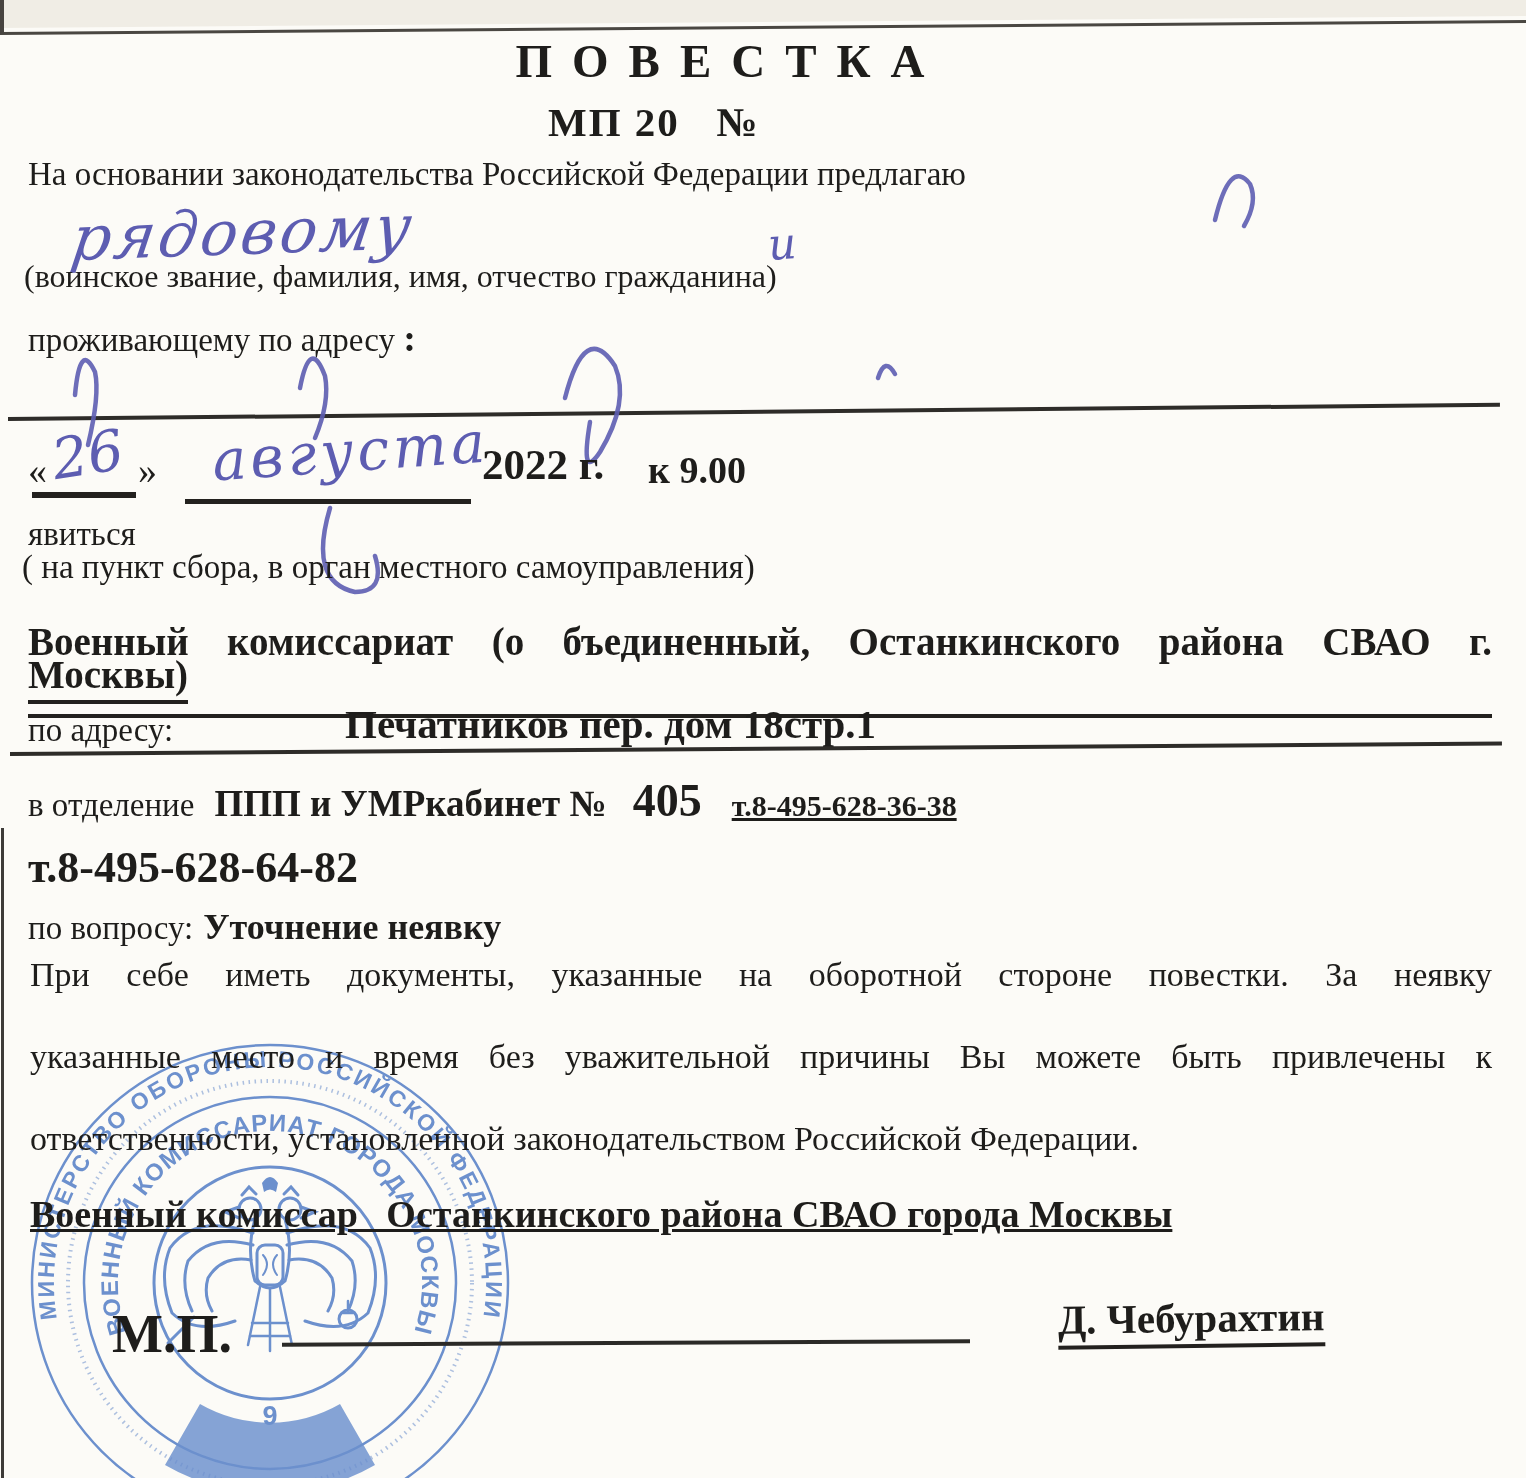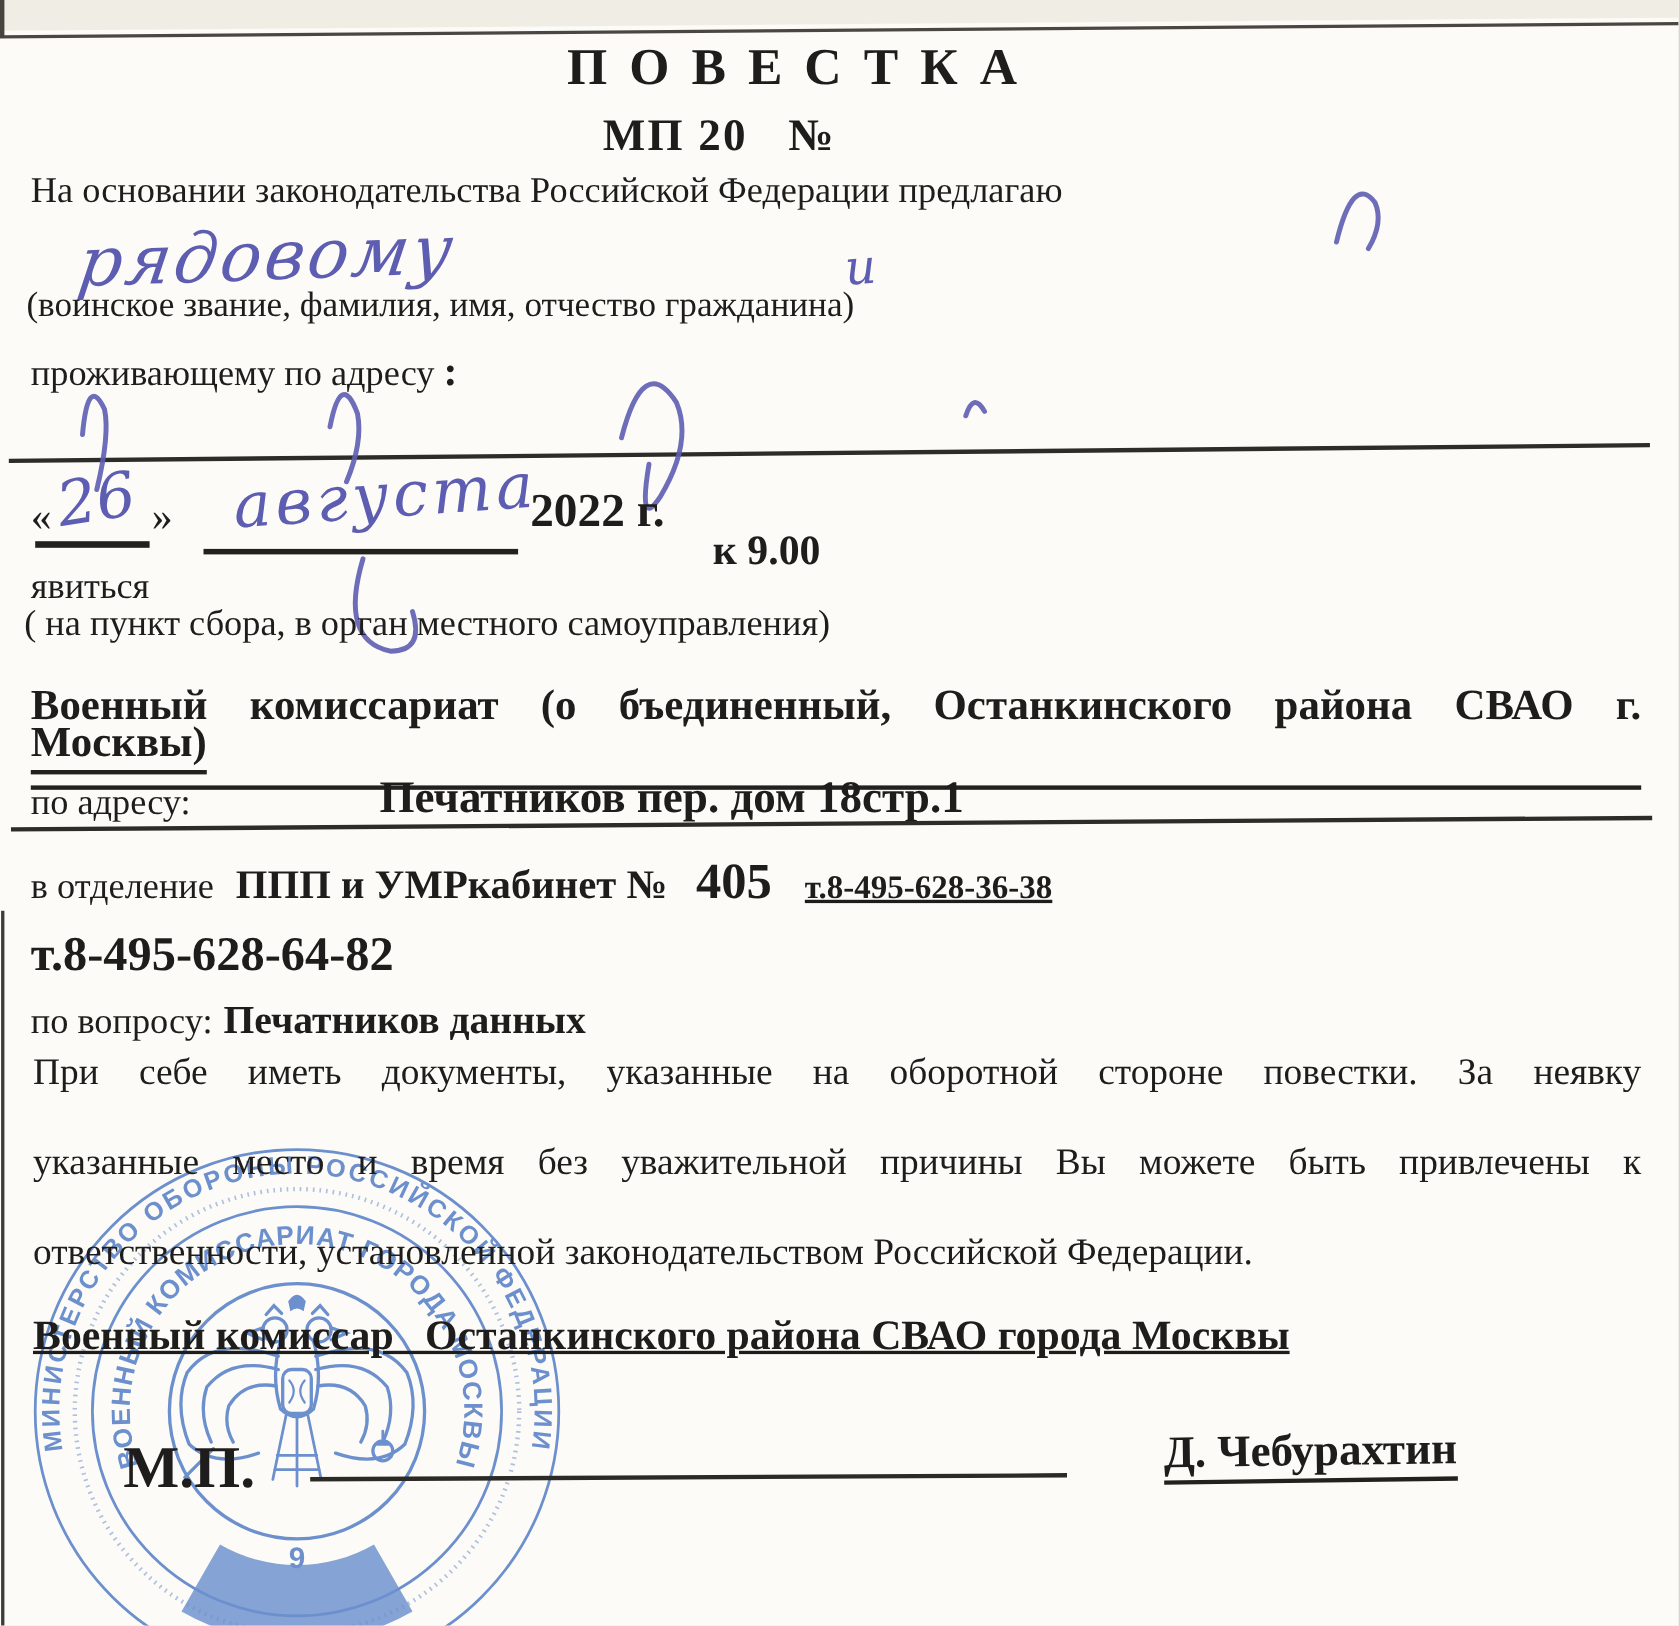--- a/index.html
+++ b/index.html
@@ -34,21 +34,21 @@
   .residence b{font-size:38px;letter-spacing:1px;}
   .rule{background:#2e2c29;z-index:2;}
   .rule1{left:8px;top:417px;width:1492px;height:3.5px;transform:rotate(-0.55deg);transform-origin:left center;}
   .rule2{left:10px;top:752px;width:1492px;height:3.5px;transform:rotate(-0.4deg);transform-origin:left center;}
   
   .q-open{left:28px;top:448px;font-size:38px;}
   .q-close{left:138px;top:448px;font-size:38px;}
   .u-day{left:32px;top:492px;width:104px;height:6px;background:#23211e;z-index:2;}
   .u-month{left:185px;top:499px;width:286px;height:4.5px;background:#23211e;z-index:2;}
   .year{left:482px;top:440px;font-size:43px;font-weight:700;}
-  .time{left:648px;top:448px;font-size:38px;font-weight:700;margin-top:31px;}
+  .time{left:648px;top:448px;font-size:38px;font-weight:700;}
   .appear{left:28px;top:516px;font-size:33px;}
   .caption2{left:22px;top:549px;font-size:33px;}
   .venue1{left:28px;top:592px;width:1464px;font-size:39px;font-weight:700;text-align:justify;padding-bottom:5px;border-bottom:4.5px solid #23211e;margin-top:27px;}
   .venue1::after{content:"";display:inline-block;width:100%;height:0;}
   .venue2{left:28px;top:652px;font-size:39px;font-weight:700;border-bottom:4.5px solid #23211e;padding-bottom:3px;display:inline-block;}
   .addr-label{left:28px;top:712px;font-size:33px;}
   .addr-value{left:345px;top:700px;font-size:41px;font-weight:700;}
   .dept-row{left:28px;top:774px;font-size:33px;white-space:nowrap;}
   .dept-row .dept{font-size:37px;font-weight:700;margin-left:20px;}
   .dept-row .office-label{font-size:37px;font-weight:700;}
@@ -166,21 +166,21 @@
   <div class="abs txt addr-value">Печатников пер. дом 18стр.1</div>
   <div class="abs rule rule2"></div>
 
   <div class="abs txt dept-row">
     <span>в отделение</span><span class="dept">ППП и УМР</span><span class="office-label">кабинет №</span><span class="office-num">405</span><span class="phone1">т.8-495-628-36-38</span>
   </div>
 
   <div class="abs txt phone2">т.8-495-628-64-82</div>
 
   <div class="abs txt subject-row">
-    <span>по вопросу:</span><span class="subject">Печатников данных</span>
+    <span>по вопросу:</span><span class="subject">Уточнение неявку</span>
   </div>
 
   <div class="abs txt warning">
     <div class="jline">При себе иметь  документы, указанные на оборотной стороне повестки. За неявку</div>
     <div class="jline">указанные место и время без уважительной причины Вы можете быть привлечены к</div>
     <div>ответственности, установленной законодательством Российской Федерации.</div>
   </div>
 
   <div class="abs txt commissar">Военный комиссар   Останкинского района СВАО города Москвы</div>
 

